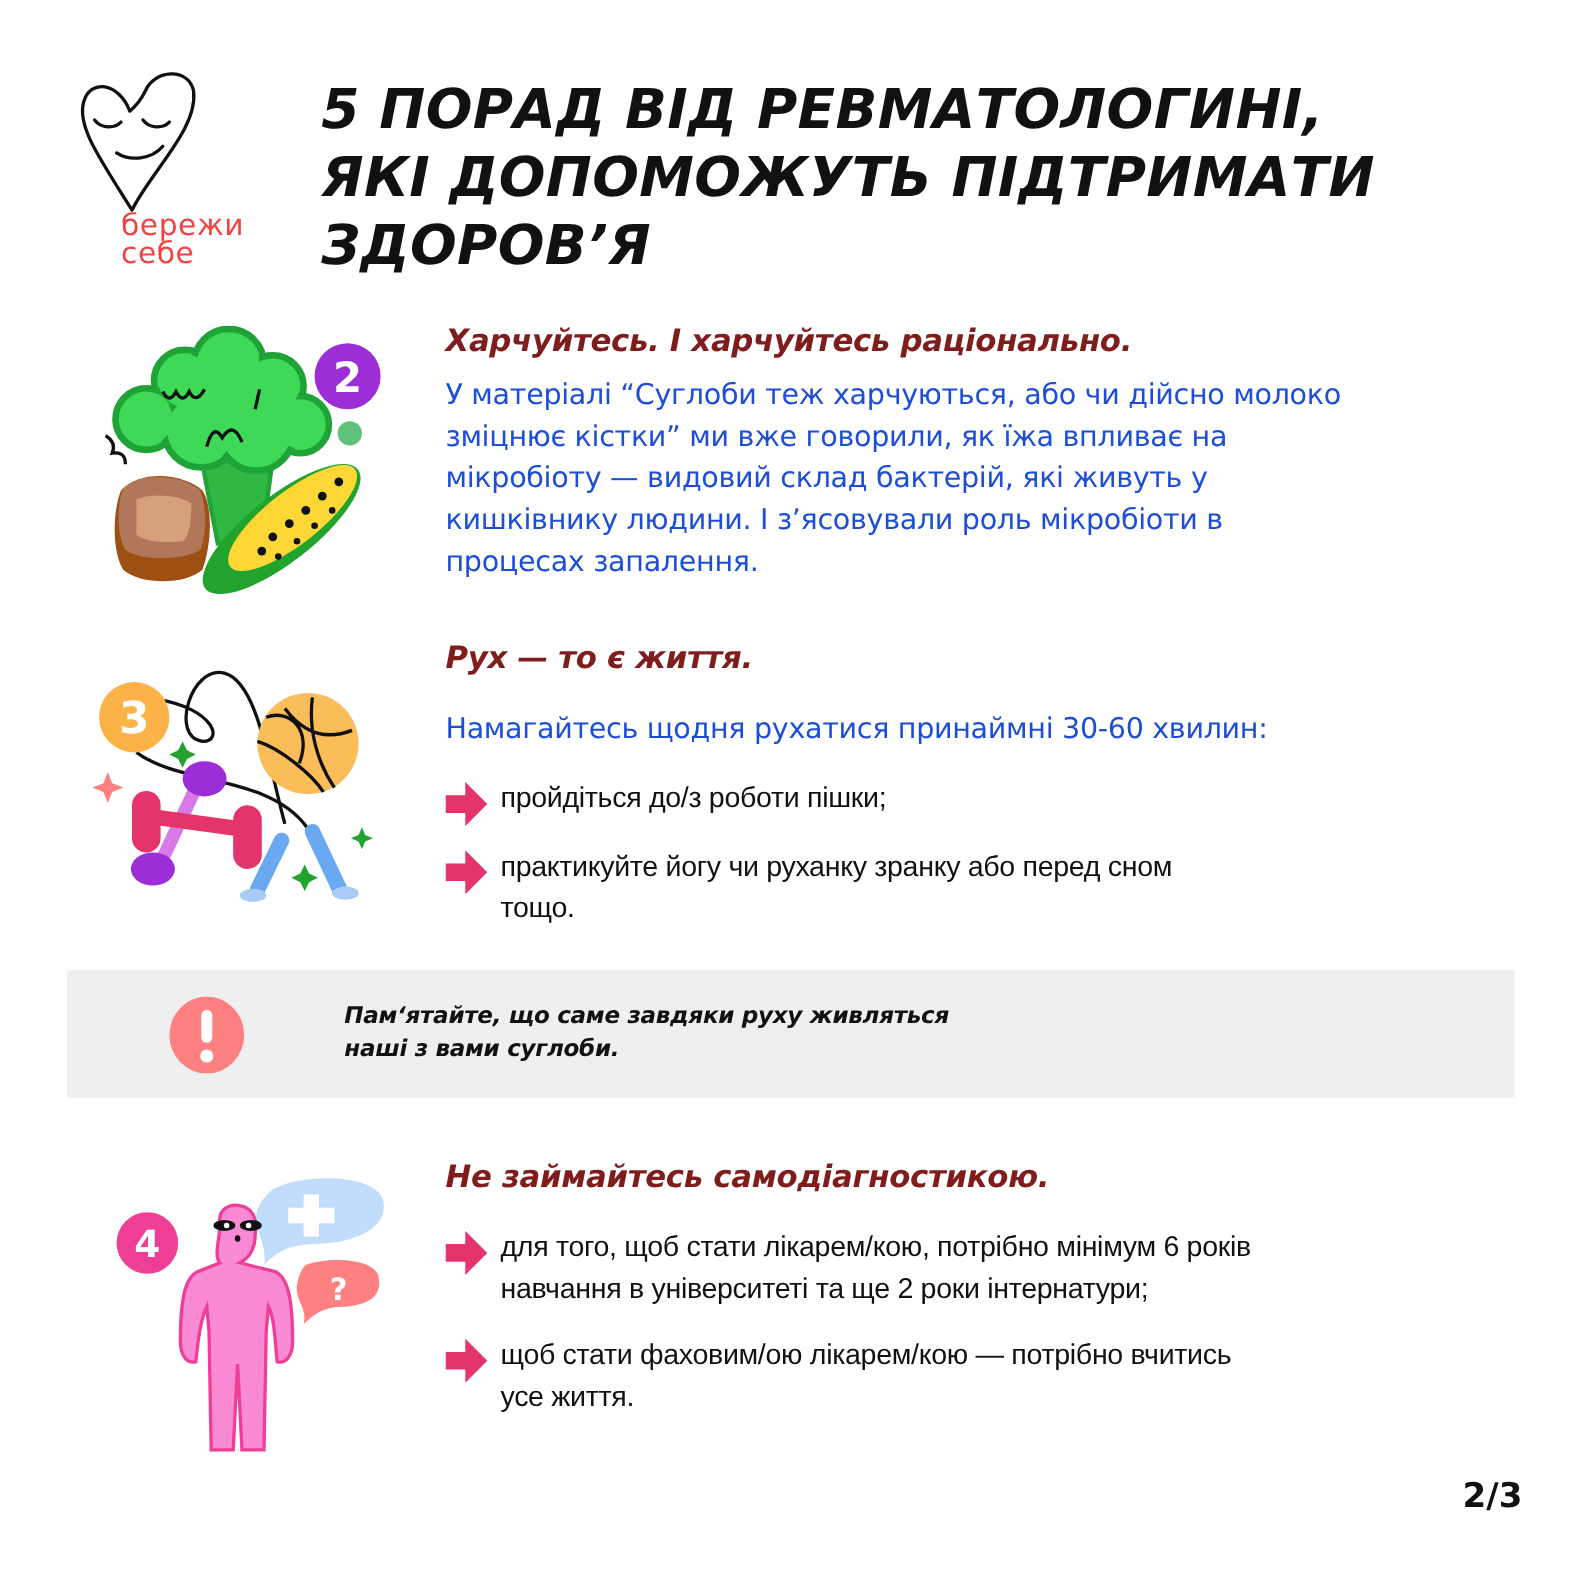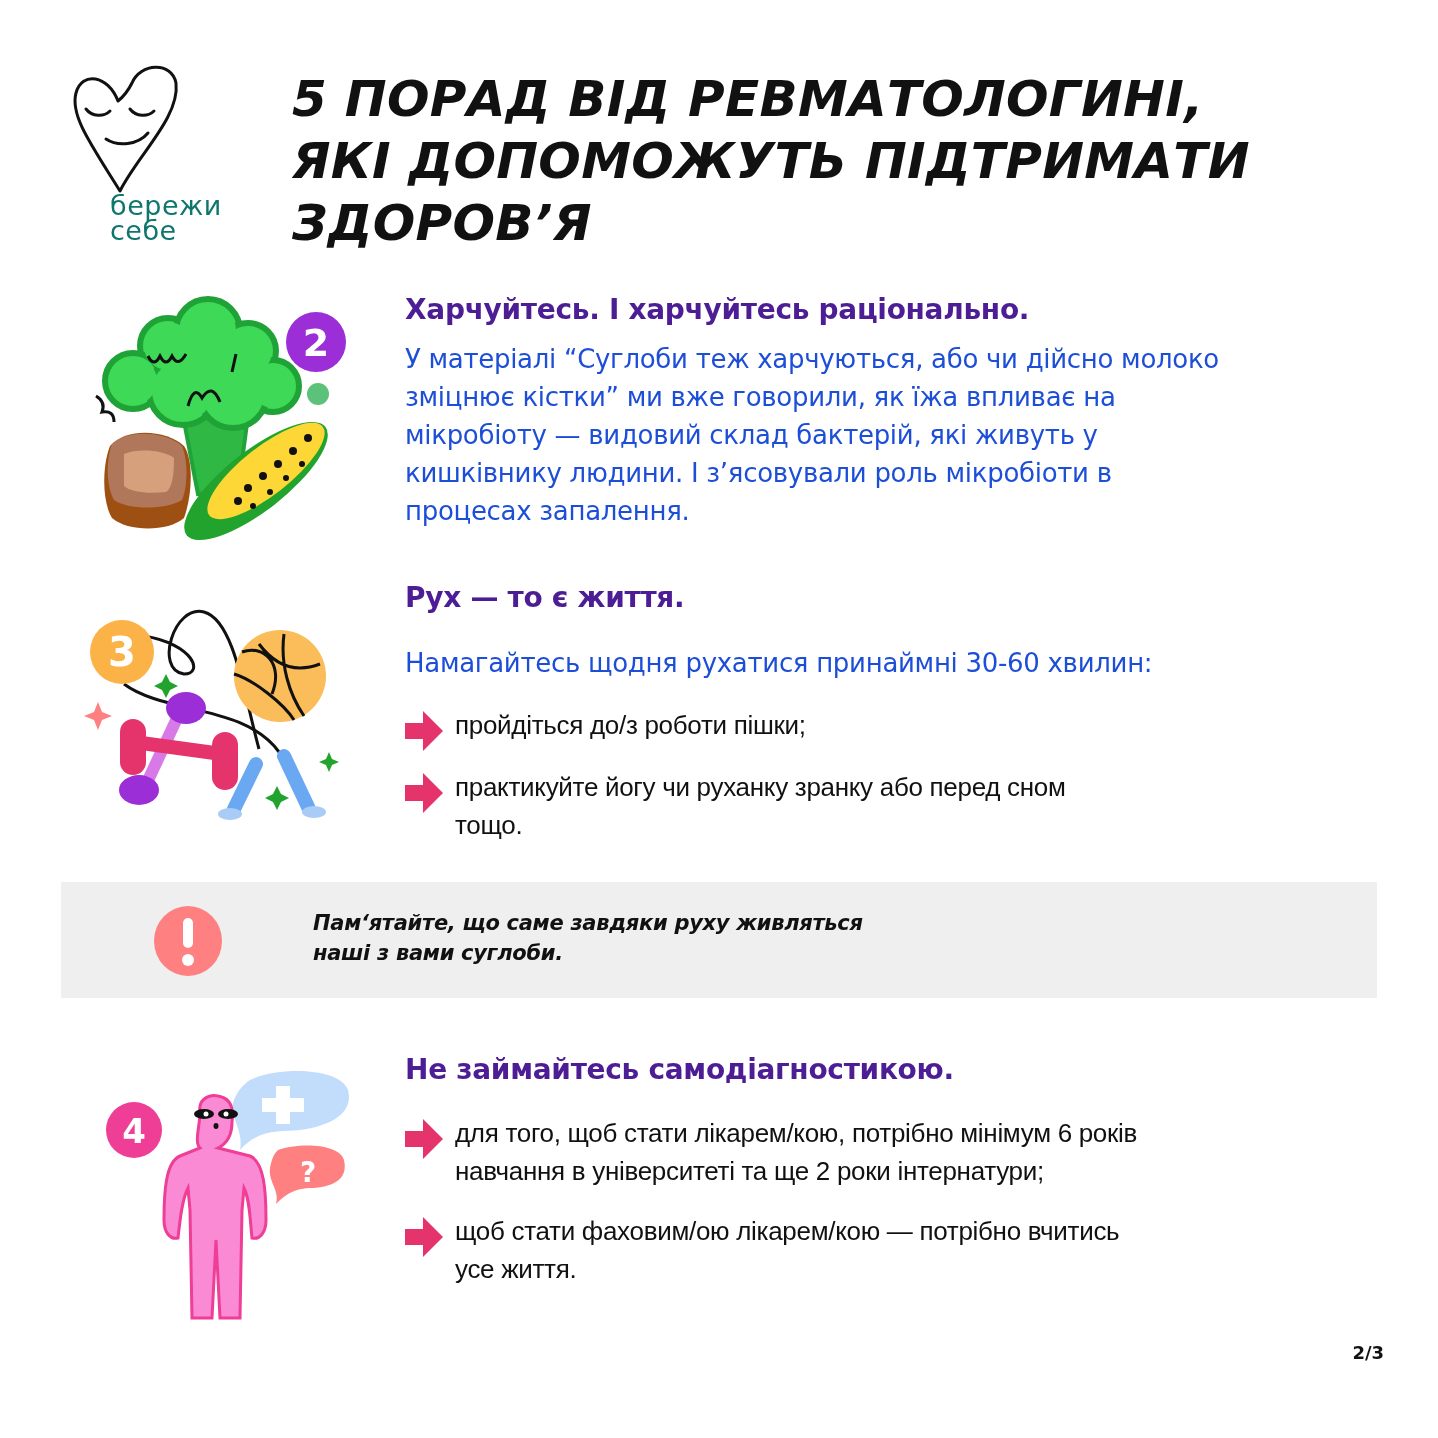--- a/index.html
+++ b/index.html
@@ -1,41 +1,41 @@
 <!DOCTYPE html>
 <html><head>
 <meta charset="utf-8">
 <style>
   html, body { margin: 0; padding: 0; background: #ffffff; }
   body { width: 1438px; height: 1438px; position: relative; overflow: hidden; font-family: "Liberation Sans", "DejaVu Sans", sans-serif; color: #111; }
   .abs { position: absolute; }
 
   
   .logo { left: 62px; top: 55px; width: 180px; height: 200px; }
-  .logo-text { position: absolute; left: 48px; top: 138px; font-size: 27px; line-height: 25px; letter-spacing: 0.5px; color: #0f766e; font-family: "DejaVu Sans", sans-serif; }
+  .logo-text { position: absolute; left: 48px; top: 138px; font-size: 27px; line-height: 25px; letter-spacing: 0.5px; color: #ef4444; font-family: "DejaVu Sans", sans-serif; }
 
   
   .title { left: 292px; top: 68px; width: 1000px; font-size: 50px; line-height: 62px; font-weight: bold; letter-spacing: 0.3px; color: #111; font-family: "DejaVu Sans", sans-serif; }
   .title div { white-space: nowrap; font-style: italic; }
 
   
   .section { left: 405px; width: 990px; }
-  .sec-head { font-family: "DejaVu Sans", sans-serif; font-weight: bold; font-size: 28px; line-height: 36px; color: #4c1d95; letter-spacing: -0.3px; }
+  .sec-head { font-family: "DejaVu Sans", sans-serif; font-weight: bold; font-size: 28px; line-height: 36px; color: #7f1d1d; letter-spacing: -0.3px; font-style: italic; }
   .sec-body { font-family: "DejaVu Sans", sans-serif; font-size: 26px; line-height: 38px; color: #1d4ed8; letter-spacing: -0.3px; }
   .para-line { white-space: nowrap; }
 
   .bullet { position: relative; padding-left: 50px; font-family: Liberation Sans, sans-serif; font-size: 26px; line-height: 38px; letter-spacing: -0.3px; }
   .bullet .arrow { position: absolute; left: 0; top: 5px; width: 38px; height: 40px; }
 
   
   .note { left: 61px; top: 882px; width: 1316px; height: 116px; background: #efefef; }
   .note-icon { position: absolute; left: 92px; top: 24px; width: 70px; height: 70px; }
   .note-text { position: absolute; left: 252px; top: 26px; font-family: "DejaVu Sans", sans-serif; font-style: italic; font-weight: bold; font-size: 21px; line-height: 30px; color: #111; letter-spacing: -0.3px; }
 
-  .page-num { right: 54px; top: 1342px; font-family: "DejaVu Sans", sans-serif; font-weight: bold; font-size: 18px; color: #111; }
+  .page-num { right: 54px; top: 1342px; font-family: "DejaVu Sans", sans-serif; font-weight: bold; font-size: 31px; color: #111; }
 
   .illus { }
 </style>
 </head>
 <body>
 
 <div class="abs logo">
   <svg width="120" height="140" viewBox="0 0 120 140" style="position:absolute;left:6px;top:8px;">
     <path d="M50 38 C40 12 14 8 8 30 C2 52 22 80 52 128 C70 92 112 54 108 20 C104 -2 72 0 64 20 C60 28 55 34 50 38 Z" fill="none" stroke="#111" stroke-width="3" stroke-linejoin="round"></path>
     <path d="M18 46 C24 54 36 54 42 48" fill="none" stroke="#111" stroke-width="3" stroke-linecap="round"></path>

